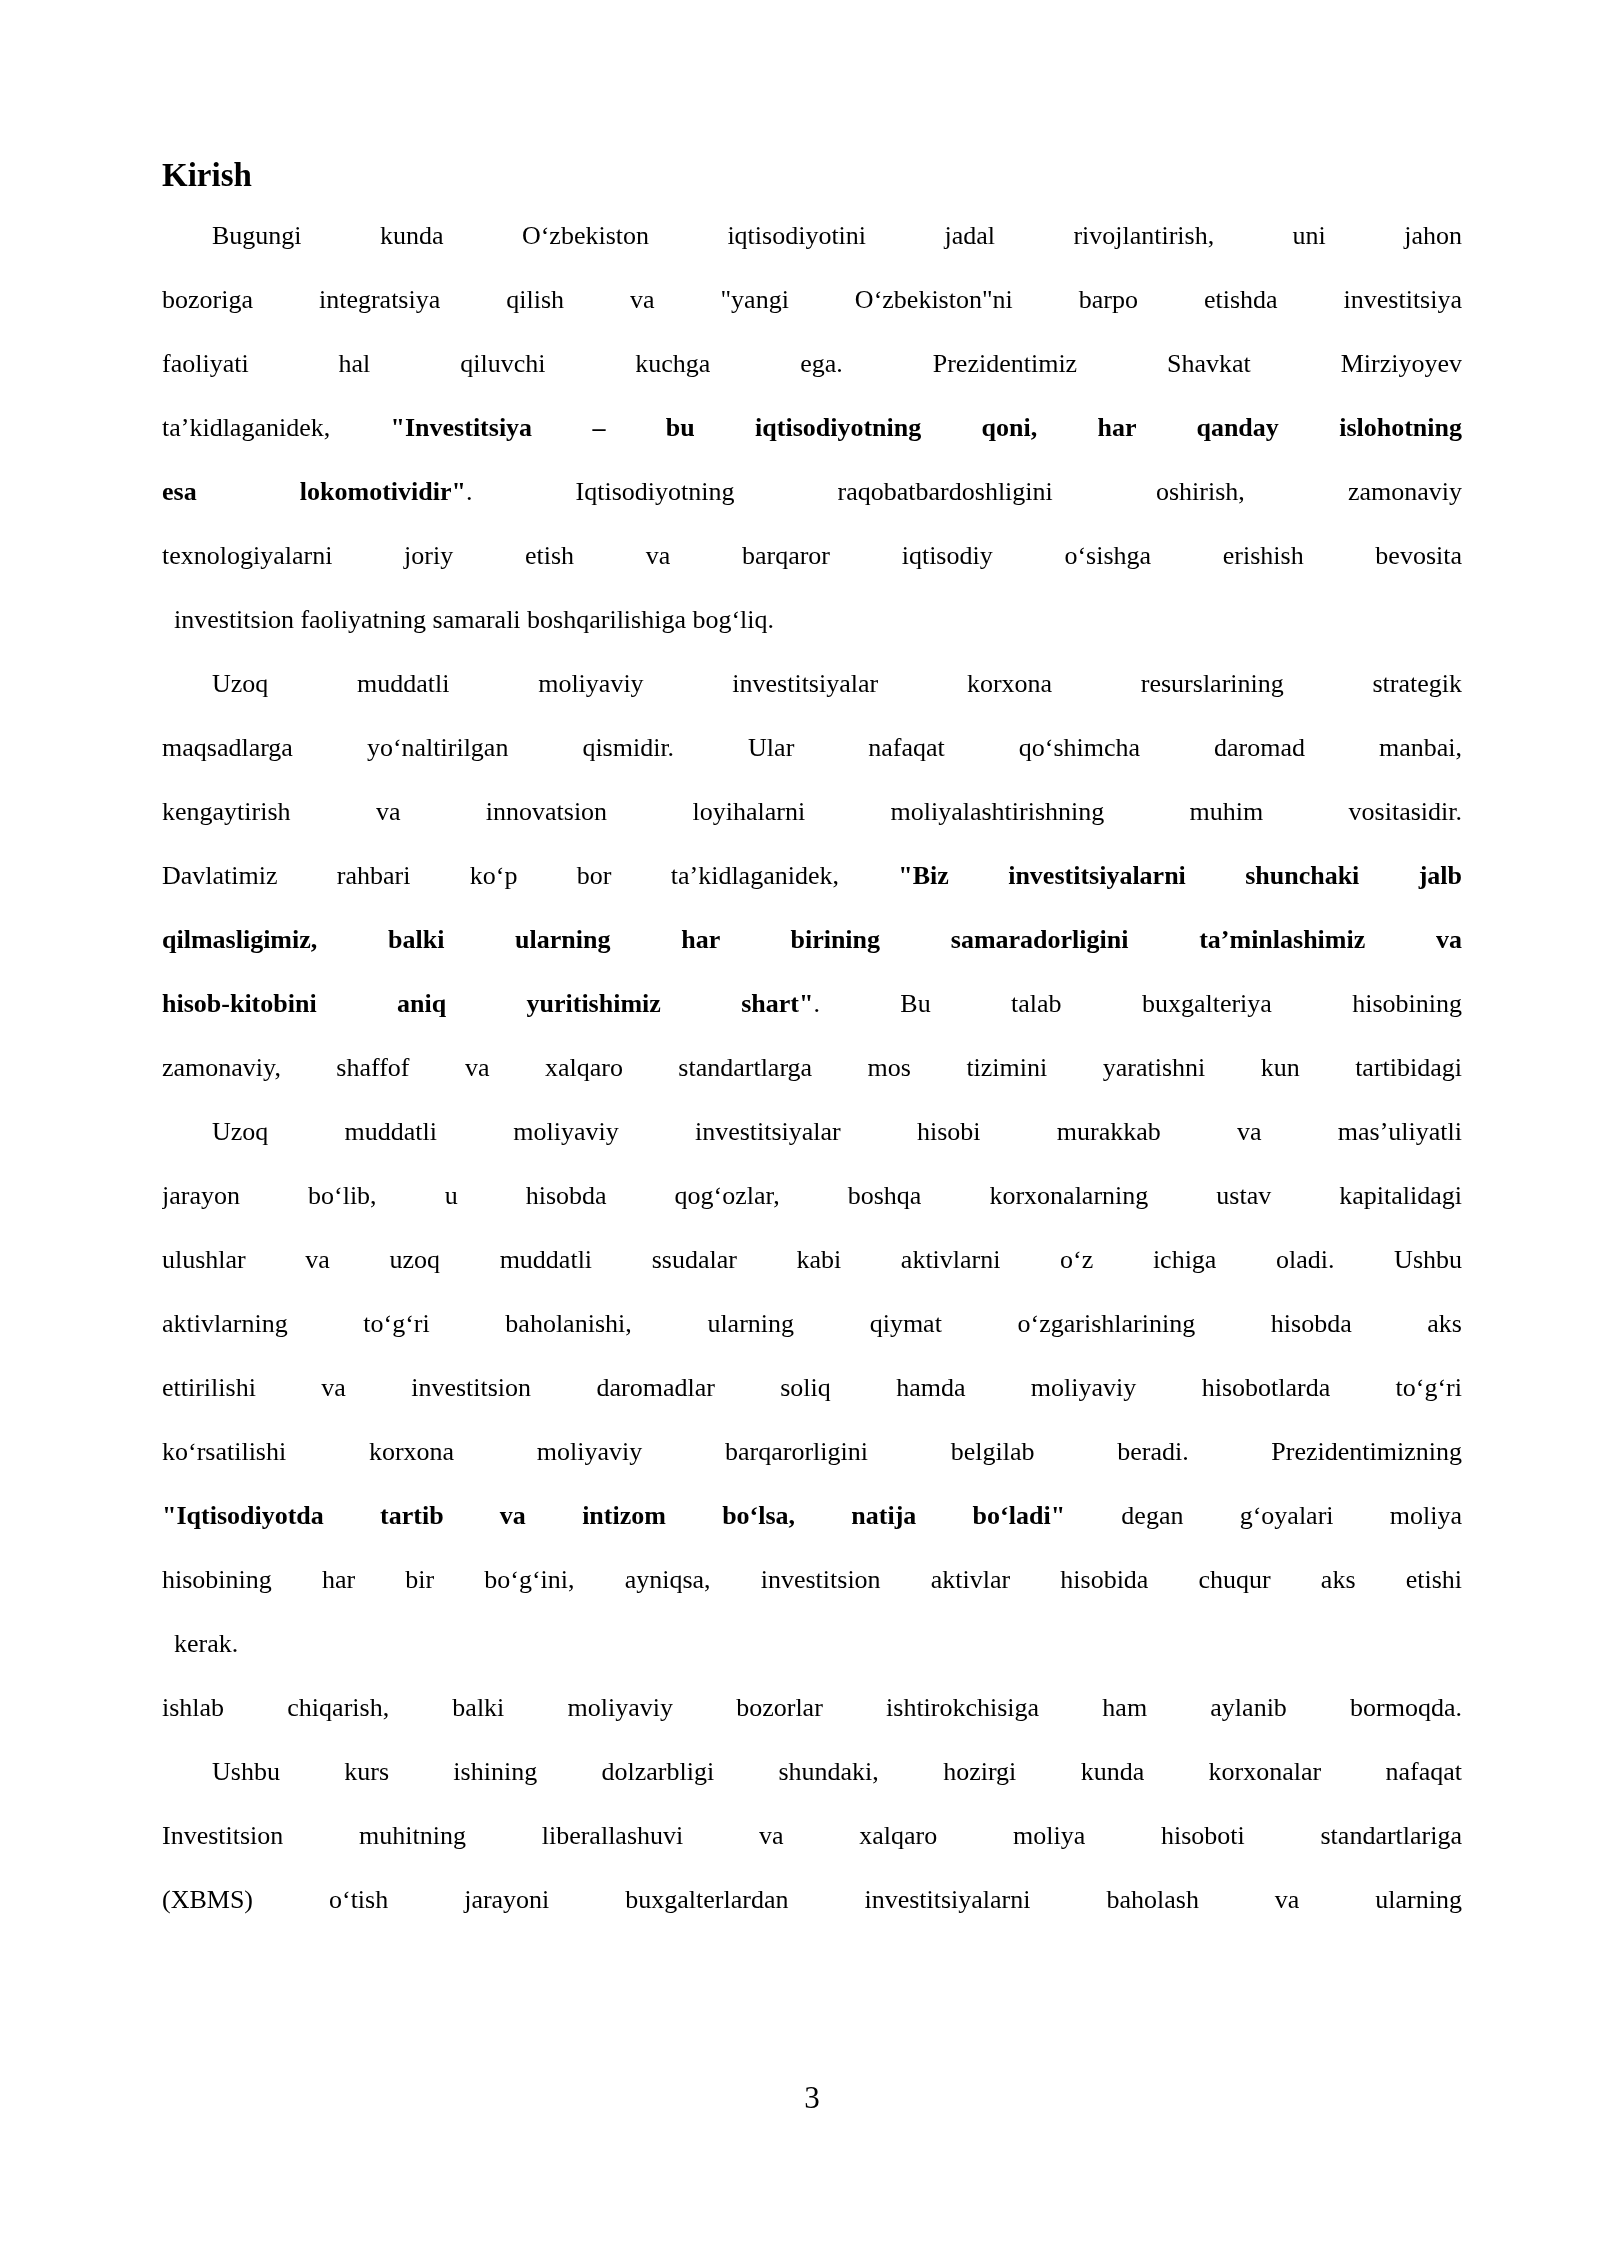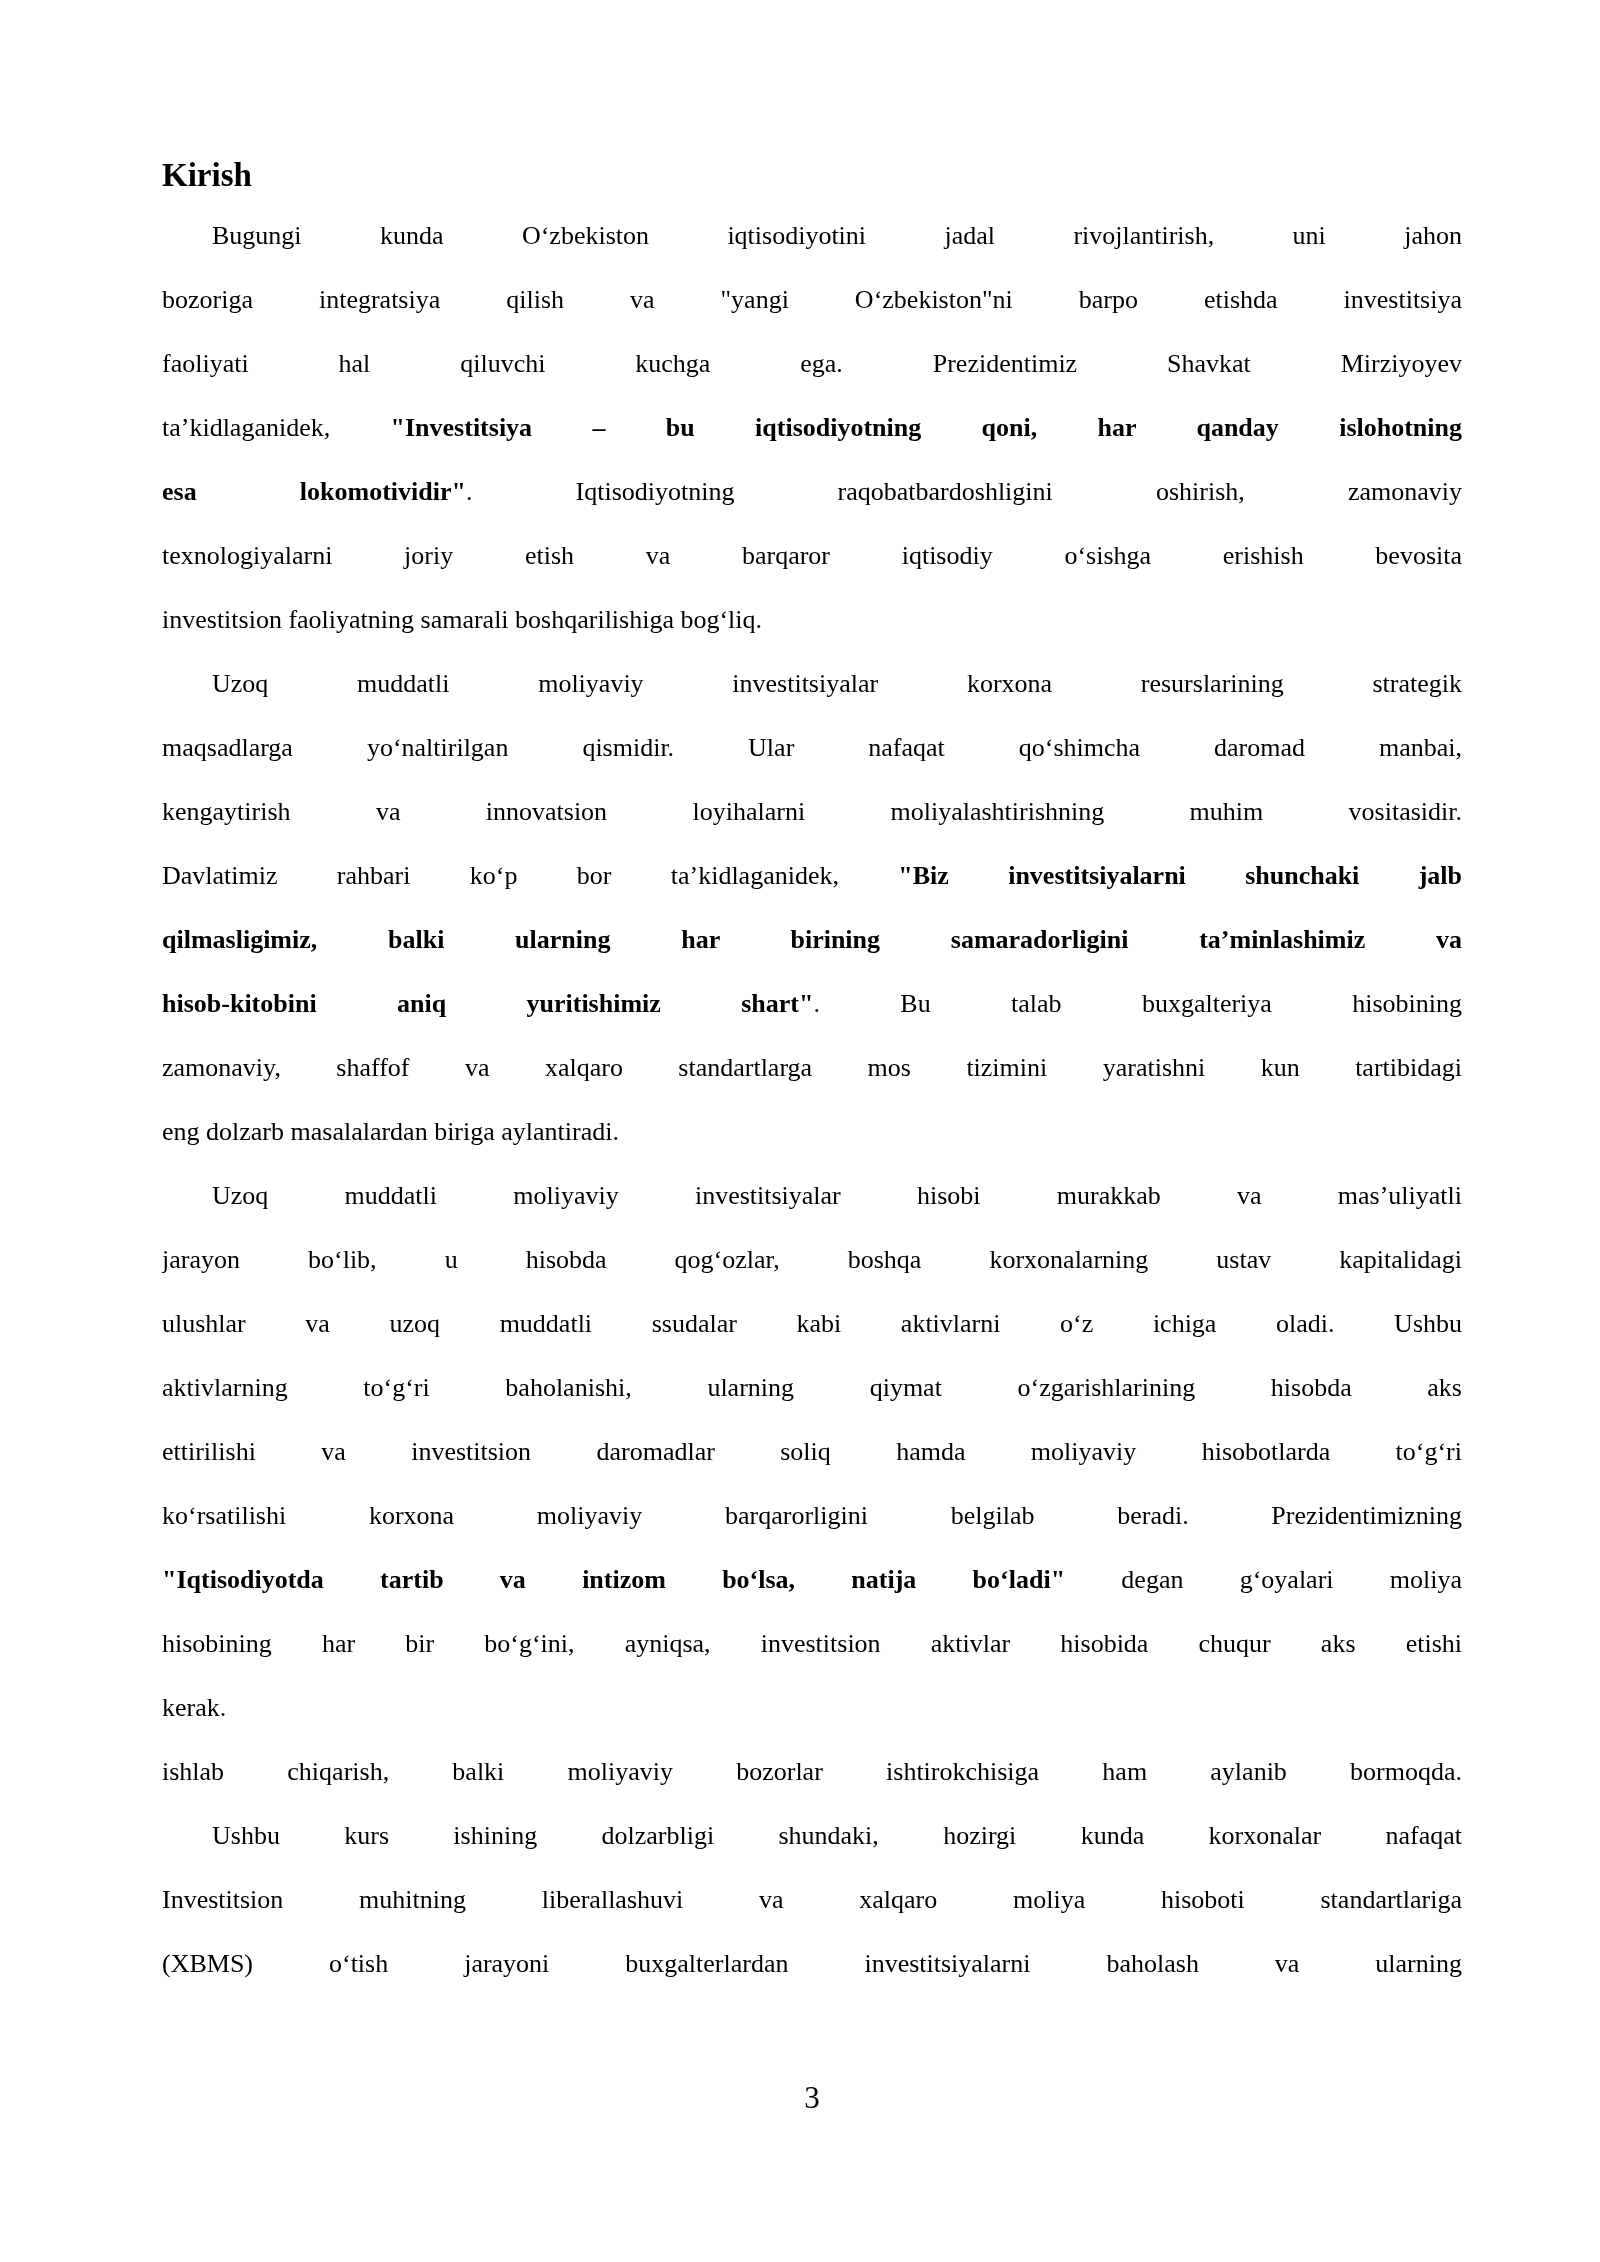--- a/index.html
+++ b/index.html
@@ -33,20 +33,21 @@
     height: 64px;
     line-height: 64px;
     text-align: justify;
     text-align-last: justify;
     overflow: hidden;
     white-space: normal;
   }
   .line.lastline {
     text-align: left;
     text-align-last: left;
+    margin-left: 12px;
   }
   .line.indent {
     text-indent: 50px;
   }
   .seg-b { font-weight: 700; }
   .seg-r { font-weight: 400; }
   .page-number {
     position: absolute;
     left: 162px;
     top: 2076px;
@@ -71,21 +72,20 @@
         <div class="line"><span class="seg-b">esa lokomotividir"</span><span class="seg-r">. Iqtisodiyotning raqobatbardoshligini oshirish, zamonaviy</span></div>
         <div class="line"><span class="seg-r">texnologiyalarni joriy etish va barqaror iqtisodiy oʻsishga erishish bevosita</span></div>
         <div class="line lastline"><span class="seg-r">investitsion faoliyatning samarali boshqarilishiga bogʻliq.</span></div>
         <div class="line indent"><span class="seg-r">Uzoq muddatli moliyaviy investitsiyalar korxona resurslarining strategik</span></div>
         <div class="line"><span class="seg-r">maqsadlarga yoʻnaltirilgan qismidir. Ular nafaqat qoʻshimcha daromad manbai,</span></div>
         <div class="line"><span class="seg-r">kengaytirish va innovatsion loyihalarni moliyalashtirishning muhim vositasidir.</span></div>
         <div class="line"><span class="seg-r">Davlatimiz rahbari koʻp bor ta’kidlaganidek, </span><span class="seg-b">"Biz investitsiyalarni shunchaki jalb</span></div>
         <div class="line"><span class="seg-b">qilmasligimiz, balki ularning har birining samaradorligini ta’minlashimiz va</span></div>
         <div class="line"><span class="seg-b">hisob-kitobini aniq yuritishimiz shart"</span><span class="seg-r">. Bu talab buxgalteriya hisobining</span></div>
         <div class="line"><span class="seg-r">zamonaviy, shaffof va xalqaro standartlarga mos tizimini yaratishni kun tartibidagi</span></div>
-        <div class="line lastline"><span class="seg-r">eng dolzarb masalalardan biriga aylantiradi.</span></div>
         <div class="line indent"><span class="seg-r">Uzoq muddatli moliyaviy investitsiyalar hisobi murakkab va mas’uliyatli</span></div>
         <div class="line"><span class="seg-r">jarayon boʻlib, u hisobda qogʻozlar, boshqa korxonalarning ustav kapitalidagi</span></div>
         <div class="line"><span class="seg-r">ulushlar va uzoq muddatli ssudalar kabi aktivlarni oʻz ichiga oladi. Ushbu</span></div>
         <div class="line"><span class="seg-r">aktivlarning toʻgʻri baholanishi, ularning qiymat oʻzgarishlarining hisobda aks</span></div>
         <div class="line"><span class="seg-r">ettirilishi va investitsion daromadlar soliq hamda moliyaviy hisobotlarda toʻgʻri</span></div>
         <div class="line"><span class="seg-r">koʻrsatilishi korxona moliyaviy barqarorligini belgilab beradi. Prezidentimizning</span></div>
         <div class="line"><span class="seg-b">"Iqtisodiyotda tartib va intizom boʻlsa, natija boʻladi"</span><span class="seg-r"> degan gʻoyalari moliya</span></div>
         <div class="line"><span class="seg-r">hisobining har bir boʻgʻini, ayniqsa, investitsion aktivlar hisobida chuqur aks etishi</span></div>
         <div class="line lastline"><span class="seg-r">kerak.</span></div>
         <div class="line"><span class="seg-r">ishlab chiqarish, balki moliyaviy bozorlar ishtirokchisiga ham aylanib bormoqda.</span></div>

